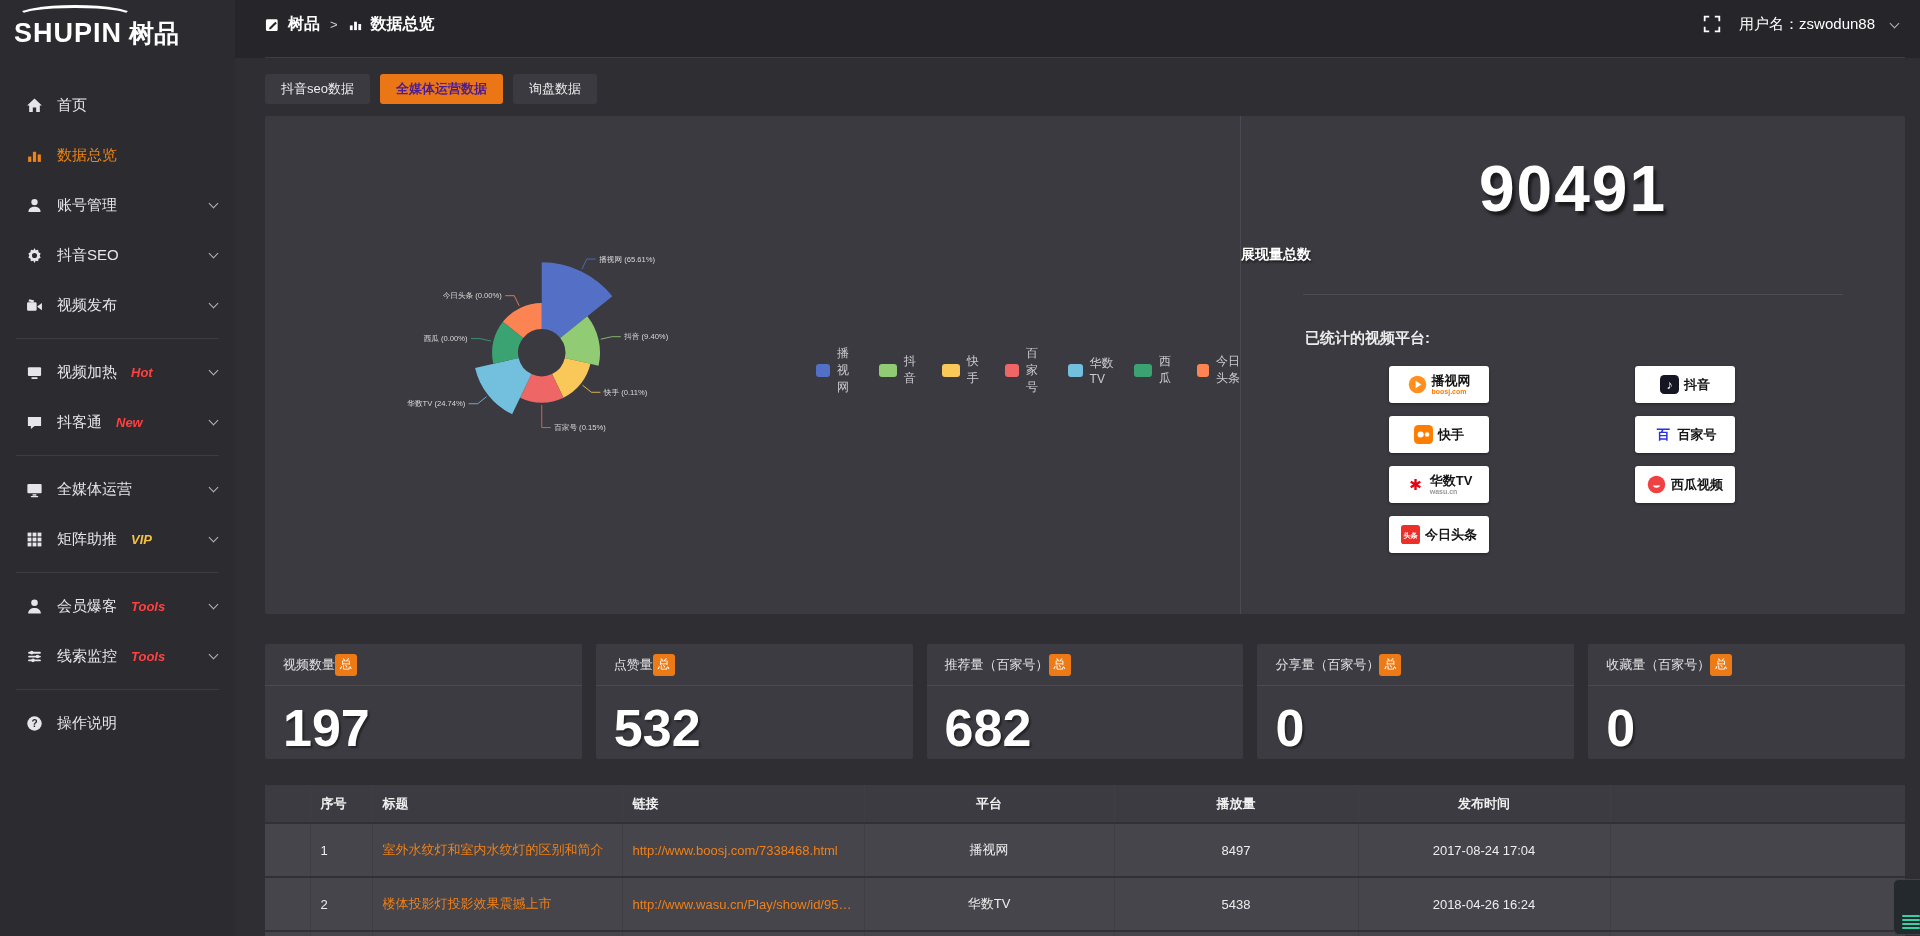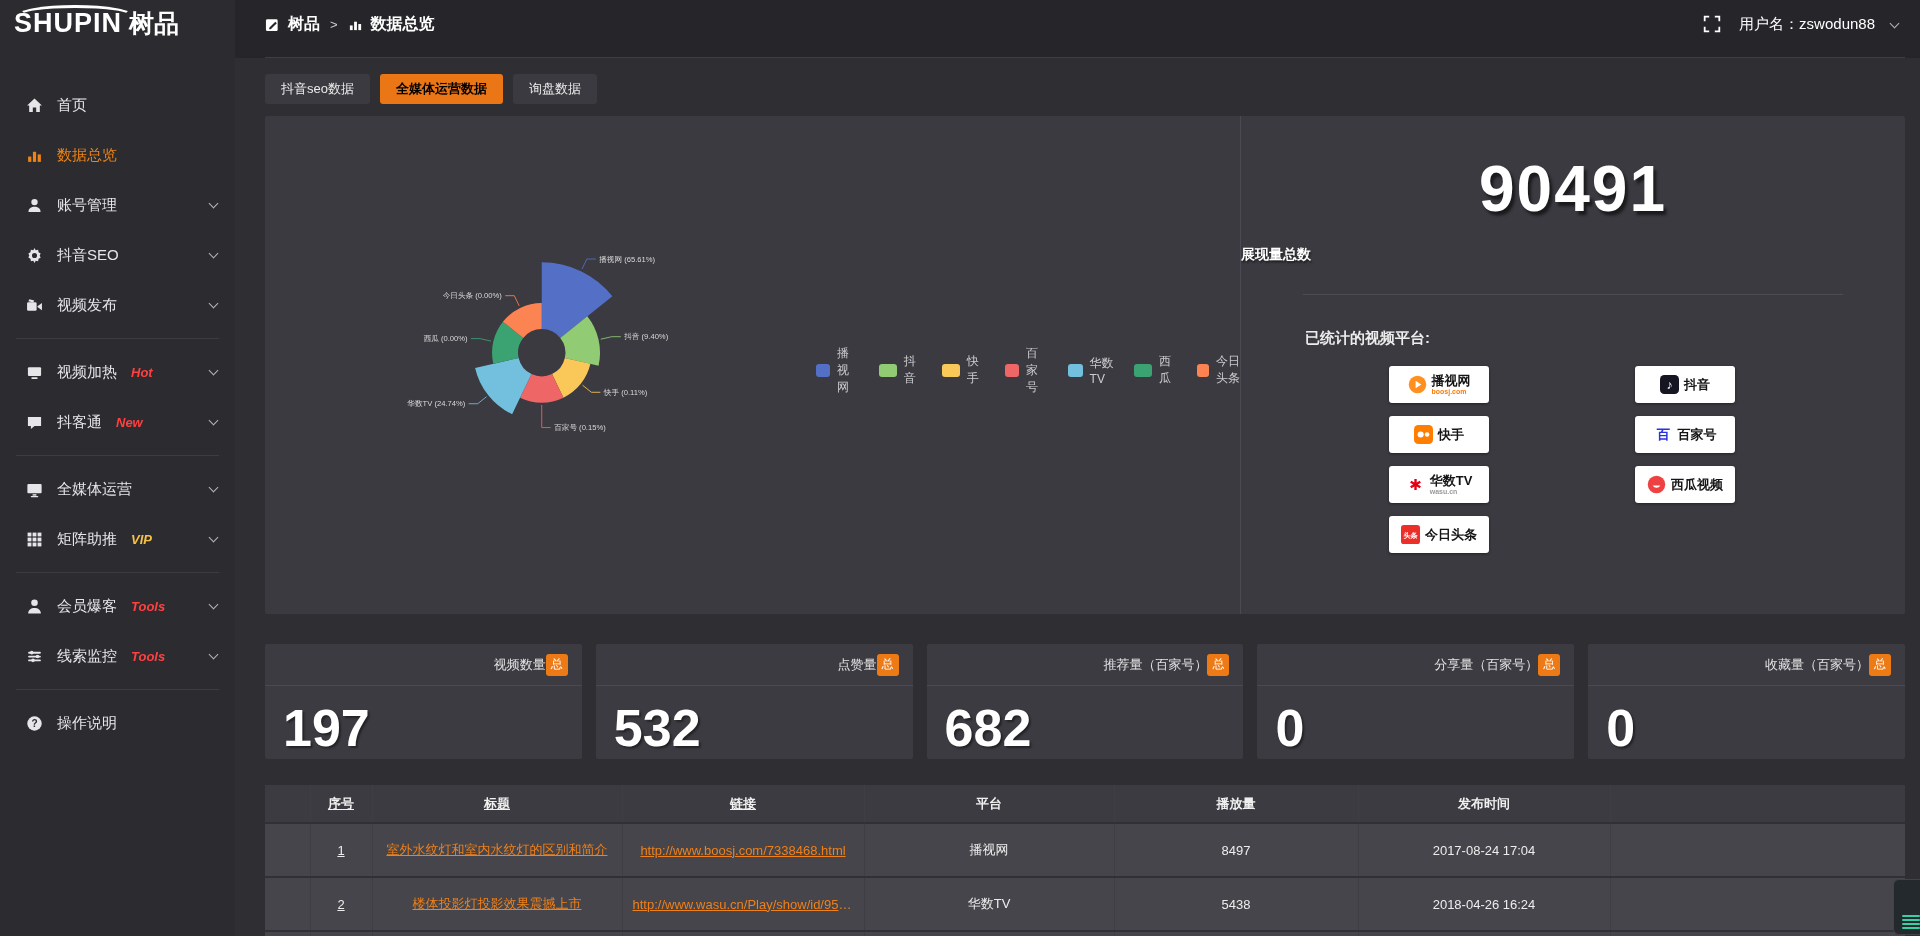--- a/index.html
+++ b/index.html
@@ -2,21 +2,21 @@
 <html><head>
 <meta charset="utf-8">
 <style>
   * { margin:0; padding:0; box-sizing:border-box; }
   html,body { width:1920px; height:936px; overflow:hidden; background:#2e2e33;
     font-family:"Liberation Sans","DejaVu Sans",sans-serif; }
   .app { position:relative; width:1920px; height:936px; display:flex; overflow:hidden; }
 
   
   .sidebar { width:235px; height:100%; background:#2b2b30; flex:none; }
-  .logo { height:62px; padding:10px 0 6px 14px; position:relative; display:flex; align-items:flex-start; }
+  .logo { height:62px; padding:10px 0 6px 14px; position:relative; display:flex; align-items:center; }
   .logo-arc { position:absolute; top:5px; left:16px; width:118px; height:22px;
     border:3px solid transparent; border-top-color:#fff; border-radius:50%; }
   .logo-en { color:#fff; font-weight:900; font-size:27px; letter-spacing:1px; line-height:1; }
   .logo-cn { color:#fff; font-weight:900; font-size:25px; margin-left:7px; line-height:1.05; }
   .s-nav { padding-top:16px; }
   .s-item { height:46px; margin:4px 0; display:flex; align-items:center; padding:0 18px 0 26px;
     color:#e6e6e8; font-size:15px; cursor:pointer; position:relative; }
   .s-item .s-icon { width:17px; height:17px; margin-right:14px; flex:none; display:flex; align-items:center; }
   .s-item .s-icon svg { width:17px; height:17px; }
   .s-item.active { color:#f08413; }
@@ -37,21 +37,21 @@
   .fs-btn { width:18px; height:18px; cursor:pointer; display:flex; }
   .user-name { display:flex; align-items:center; gap:16px; cursor:pointer; }
   .user-name .chev { margin:0 0 2px 0; }
 
   .content { flex:1; padding:0 15px 0 30px; overflow:hidden; }
 
   
   .tabs { margin-top:16px; display:flex; gap:10px; }
   .tab { height:30px; padding:0 16px; background:#3a3a40; color:#ededed; font-size:13px;
     border:none; border-radius:3px; display:flex; align-items:center; cursor:pointer; }
-  .tab.active { background:#ea7615; color:#000000; font-weight:bold; }
+  .tab.active { background:#ea7615; color:#4c1d95; font-weight:bold; }
 
   
   .panel { margin-top:12px; height:498px; background:#3a3a40; display:flex; border-radius:2px; }
   .chart-section { width:975px; flex:none; display:flex; padding-top:6px; }
   .chart-section svg.rose { width:975px; height:432px; display:block; }
   .legend { display:flex; justify-content:center; align-items:center; gap:20px; margin-top:4px; }
   .legend-item { display:flex; align-items:center; gap:7px; color:#cccccf; font-size:12px; cursor:pointer; }
   .legend-swatch { width:24px; height:13px; border-radius:3px; }
 
   .summary-section { flex:1; border-left:1px solid #4a4a52; padding-top:36px; }
@@ -67,37 +67,37 @@
     align-items:center; justify-content:center; gap:5px; padding:0 6px;
     box-shadow:0 1px 3px rgba(0,0,0,0.4); }
   .p-badge .p-logo { flex:none; display:flex; }
   .p-name { color:#151515; font-weight:bold; font-size:13px; line-height:1.05; text-align:left; }
   .p-name small { display:block; font-size:7px; color:#ff7a00; font-weight:bold; }
   .p-name.wasu small { color:#999; }
 
   
   .cards { display:flex; gap:14px; margin-top:30px; }
   .card { flex:1; height:115px; background:#3b3b41; border-radius:2px; }
-  .card-head { height:42px; display:flex; align-items:center; justify-content:flex-end;
+  .card-head { height:42px; display:flex; align-items:center; justify-content:flex-start;
     padding:0 14px 0 18px; border-bottom:1px solid #4a4a52; }
   .card-title { color:#e3e3e5; font-size:13px; }
   .card-badge { width:22px; height:22px; background:#ee7a16; color:#fff; font-size:12px;
     border-radius:3px; display:flex; align-items:center; justify-content:center; }
   .card-value { color:#fff; font-size:52px; font-weight:bold; padding:12px 16px 0 18px;
     text-shadow:2px 2px 2px rgba(0,0,0,0.4); }
 
   
   .table-wrap { margin-top:26px; }
   table { width:100%; border-collapse:collapse; table-layout:fixed; }
   th { background:#3b3b41; color:#f0f0f0; font-size:13px; font-weight:bold; height:38px; }
   td { background:#45454b; color:#ededed; font-size:13px; height:54px; }
   th, td { border-right:1px solid rgba(255,255,255,0.08); border-bottom:2px solid #303036;
     padding:0 10px; overflow:hidden; white-space:nowrap; text-overflow:ellipsis; }
   th:last-child, td:last-child { border-right:none; }
-  th.c-left, td.c-left { text-align:center;text-decoration:underline; }
+  th.c-left, td.c-left { text-align:left; }
   th.c-center, td.c-center { text-align:center; }
   td.c-link, td.c-title { color:#f08019; cursor:pointer; }
   .cb { width:13px; height:13px; background:#fff; border-radius:2.5px; margin:0 auto; cursor:pointer; }
 
   
   .float-widget { position:absolute; right:-9px; bottom:1px; width:36px; height:56px;
     background:#24292e; border:1px solid #3e444a; border-radius:6px;
     display:flex; flex-direction:column; justify-content:flex-end; gap:2px; padding:5px 8px; cursor:pointer; }
   .float-widget i { display:block; height:2px; background:#35d0a5; border-radius:1px; }
 </style>

